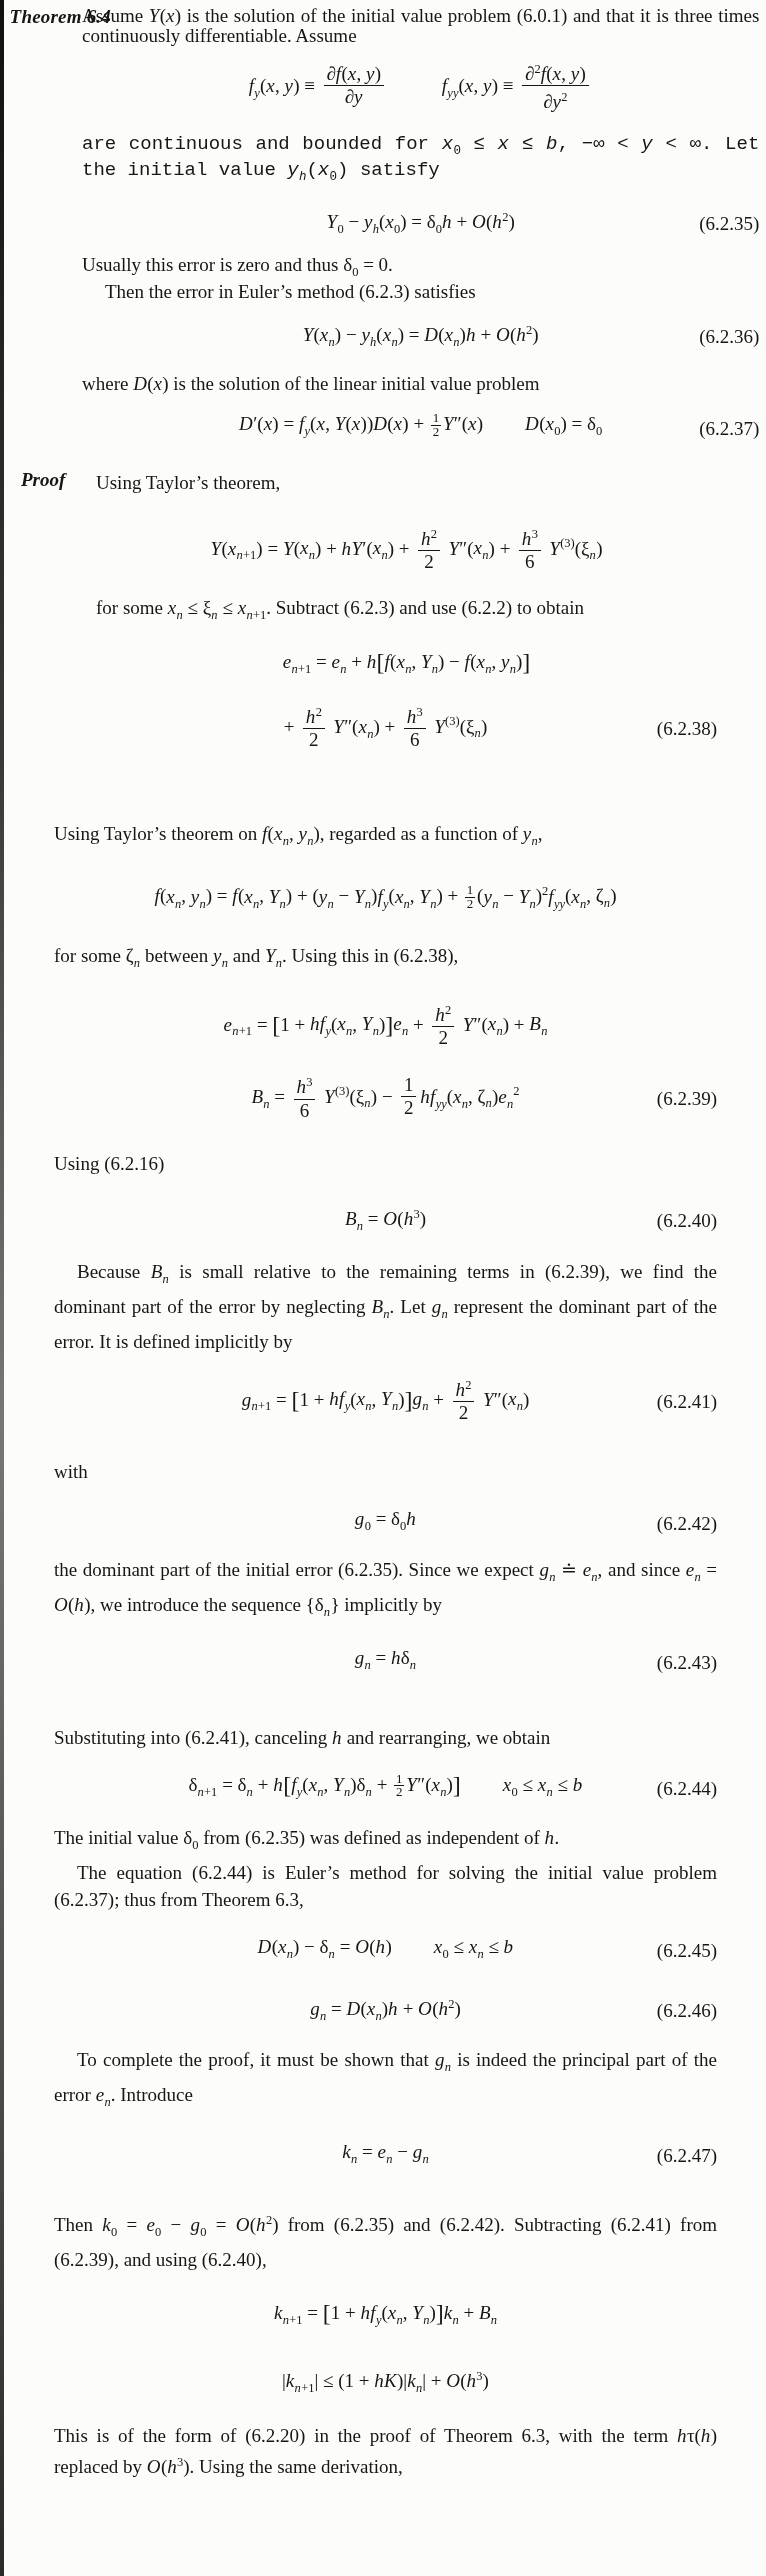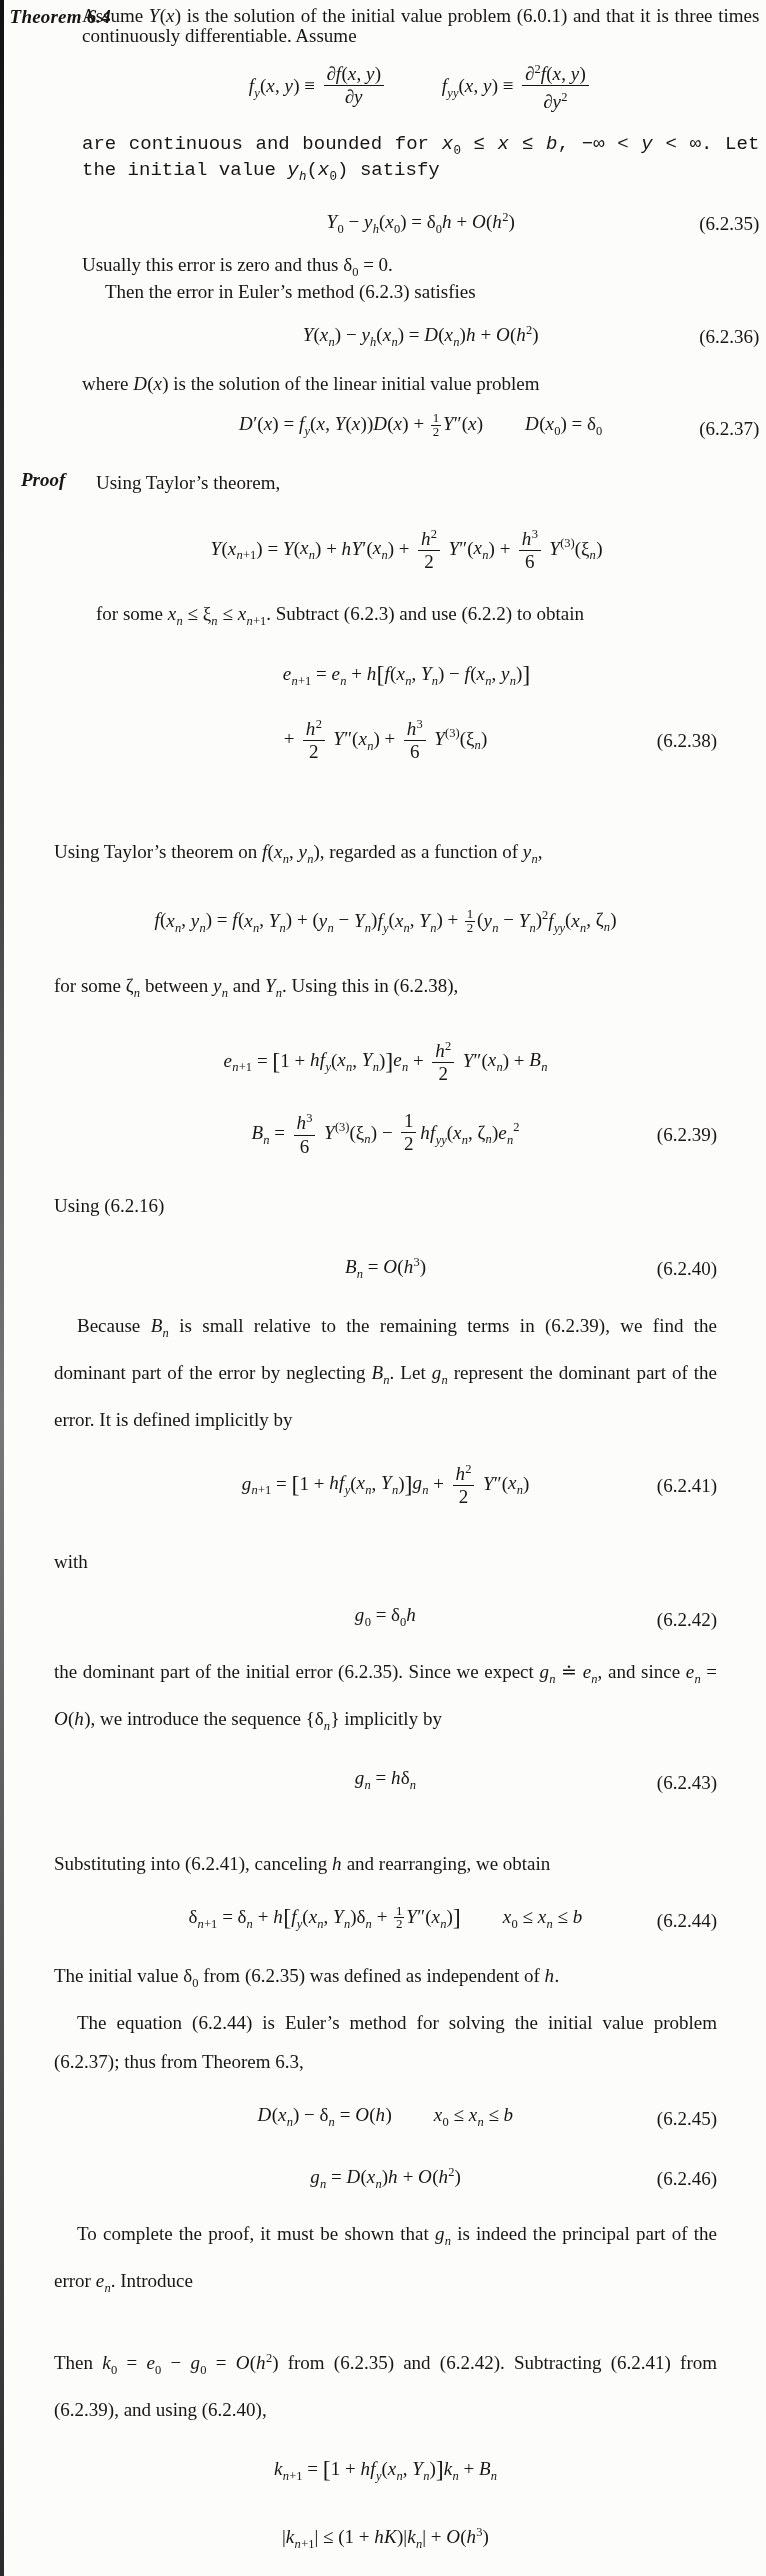--- a/index.html
+++ b/index.html
@@ -18,21 +18,21 @@
   .theorem { position:relative; padding-left:82px; padding-right:7.7px; }
   .tlabel { position:absolute; left:9.6px; top:0; font-weight:bold; font-style:italic;
     font-size:19px; letter-spacing:0.2px; white-space:nowrap; }
   .tp { text-align:justify; line-height:20px; }
   .pind { text-indent:23px; }
 
   
   .proof { position:relative; margin:21px 50px 0 54px; }
   .prooflabel { position:absolute; left:-33px; top:0; font-weight:bold; font-style:italic; }
   .proofhead { margin-left:42px; line-height:27px; }
-  .pp { text-align:justify; line-height:39px; }
+  .pp { text-align:justify; line-height:27px; }
   .first { margin-left:42px; }
 
   
   .eq { position:relative; text-align:center; line-height:33px; }
   .eqbody { display:inline-block; }
   .eqside { display:inline-block; margin-left:42px; }
   .eqno { position:absolute; right:0; top:50%; transform:translateY(-50%); font-style:normal; }
   .tall { display:flex; align-items:center; justify-content:center; }
   .fr { display:inline-block; vertical-align:middle; margin:0 3.8px; position:relative; top:-1.9px; }
   .fr .nu, .fr .de { display:block; line-height:22px; padding:0 2.9px; }
@@ -138,20 +138,24 @@
       <span class="eqbody"><i>D</i>(<i>x<sub>n</sub></i>) − δ<sub><i>n</i></sub> = <i>O</i>(<i>h</i>)</span><span class="eqside"><i>x</i><sub>0</sub> ≤ <i>x<sub>n</sub></i> ≤ <i>b</i></span>
       <span class="eqno">(6.2.45)</span>
     </div>
 
     <div class="eq" style="margin-top:17px;">
       <span class="eqbody"><i>g<sub>n</sub></i> = <i>D</i>(<i>x<sub>n</sub></i>)<i>h</i> + <i>O</i>(<i>h</i><sup>2</sup>)</span>
       <span class="eqno">(6.2.46)</span>
     </div>
 
     <p class="pp pind" style="margin-top:13.4px;">To complete the proof, it must be shown that <i>g<sub>n</sub></i> is indeed the principal part of the error <i>e<sub>n</sub></i>. Introduce</p>
+    <div class="eq" style="margin-top:19px;">
+      <span class="eqbody"><i>k<sub>n</sub></i> = <i>e<sub>n</sub></i> − <i>g<sub>n</sub></i></span>
+      <span class="eqno">(6.2.47)</span>
+    </div>
 
     <p class="pp" style="margin-top:31px;">Then <i>k</i><sub>0</sub> = <i>e</i><sub>0</sub> − <i>g</i><sub>0</sub> = <i>O</i>(<i>h</i><sup>2</sup>) from (6.2.35) and (6.2.42). Subtracting (6.2.41) from (6.2.39), and using (6.2.40),</p>
     <div class="eq" style="margin-top:23px;">
       <span class="eqbody"><i>k</i><sub><i>n</i>+1</sub> = <span class="br">[</span>1 + <i>hf<sub>y</sub></i>(<i>x<sub>n</sub></i>, <i>Y<sub>n</sub></i>)<span class="br">]</span><i>k<sub>n</sub></i> + <i>B<sub>n</sub></i></span>
     </div>
     <div class="eq" style="margin-top:23px;">
       <span class="eqbody">|<i>k</i><sub><i>n</i>+1</sub>| ≤ (1 + <i>hK</i>)|<i>k<sub>n</sub></i>| + <i>O</i>(<i>h</i><sup>3</sup>)</span>
     </div>
 
     <p class="pp" style="margin-top:17px;">This is of the form of (6.2.20) in the proof of Theorem 6.3, with the term <i>h</i>τ(<i>h</i>) replaced by <i>O</i>(<i>h</i><sup>3</sup>). Using the same derivation,</p>

